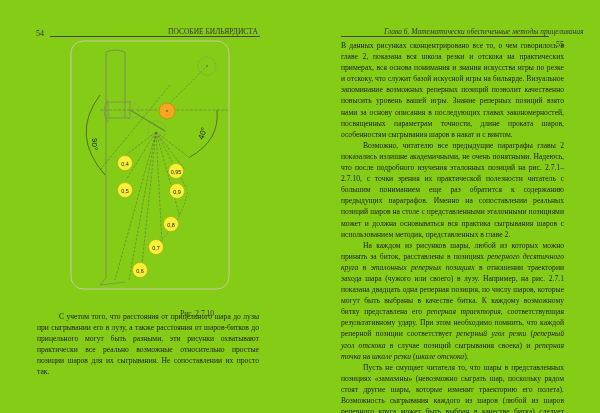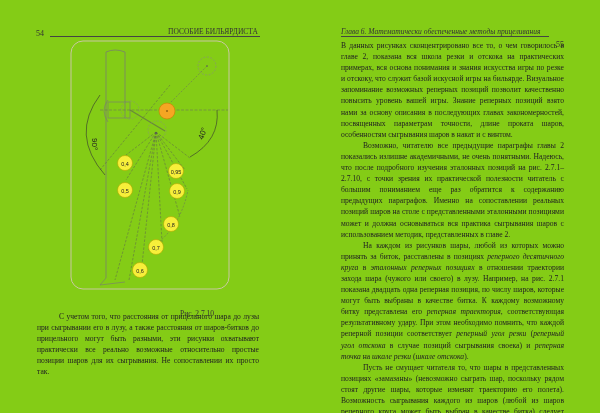--- a/index.html
+++ b/index.html
@@ -1,21 +1,21 @@
 <!DOCTYPE html>
 <html><head>
 <meta charset="utf-8">
 <style>
   html,body{margin:0;padding:0;background:#fff;}
   body{width:600px;height:413px;position:relative;overflow:hidden;font-family:"Liberation Serif","DejaVu Serif",serif;color:#222;}
   .page{position:absolute;top:0;height:413px;background:#84cc16;}
   .left{left:0;width:300px;}
   .right{left:300px;width:300px;}
   .pnum{position:absolute;font-size:8px;color:#333;}
-  .hdr{position:absolute;font-size:7.5px;color:#333;white-space:nowrap;}
+  .hdr{position:absolute;font-size:7.5px;color:#333;white-space:nowrap;margin-left:43px;}
   .rule{position:absolute;height:1px;background:#444;}
   .body{position:absolute;font-size:7.6px;line-height:11.1px;text-align:justify;color:#222;}
   .body p{margin:0;text-indent:22px;}
   .body p.noind{text-indent:0;}
   .body i{font-style:italic;}
   .caption{position:absolute;font-size:7.5px;color:#333;}
   svg text{font-family:"Liberation Sans","DejaVu Sans",sans-serif;}
 </style>
 </head>
 <body>

